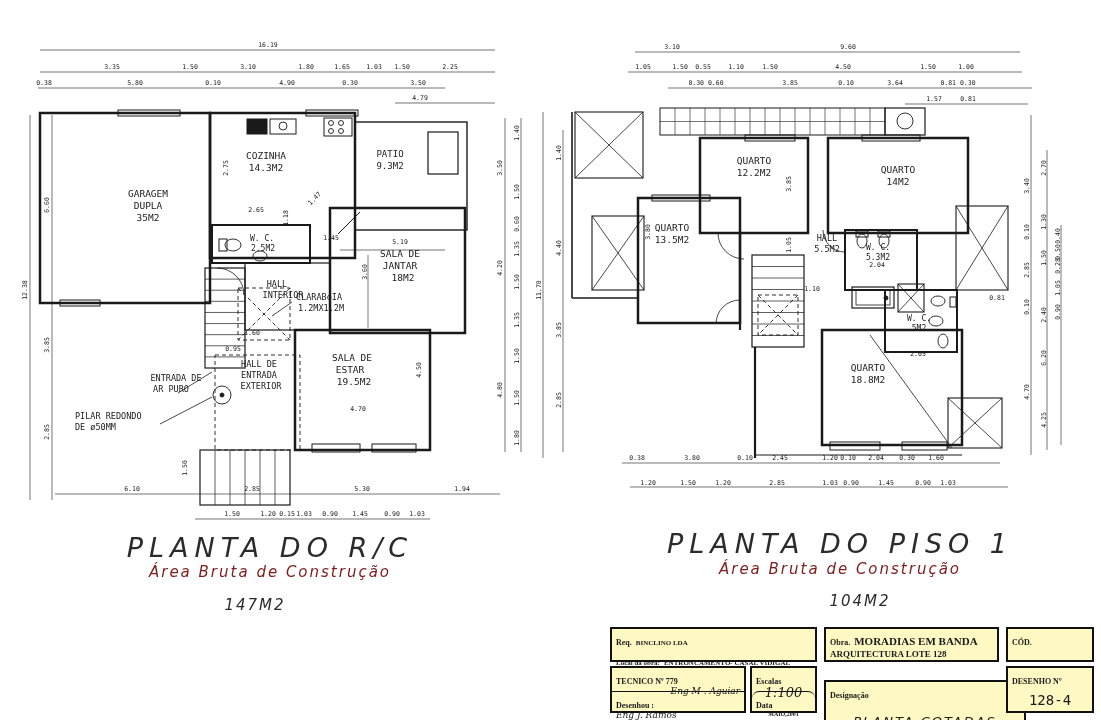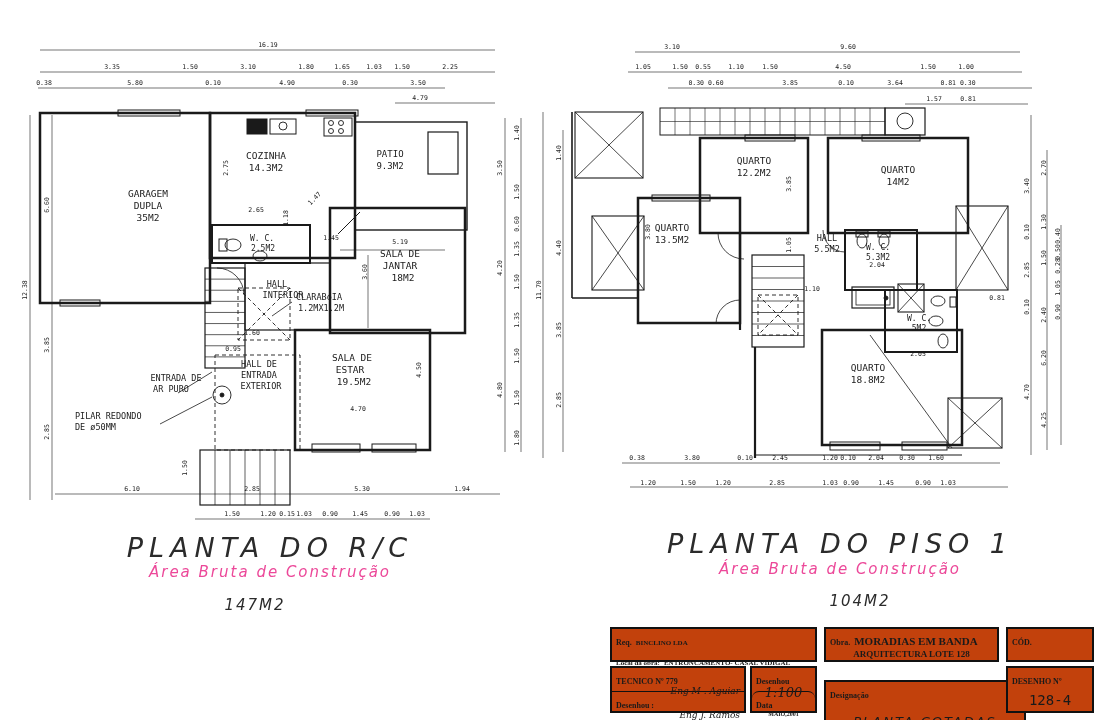--- a/index.html
+++ b/index.html
@@ -1,22 +1,22 @@
 <!DOCTYPE html>
 <html><head>
 <meta charset="utf-8">
 <style>
   html,body{margin:0;padding:0;background:#fff;}
   body{width:1101px;height:720px;position:relative;font-family:"DejaVu Sans",sans-serif;color:#1a1a1a;overflow:hidden;}
   svg.plan{position:absolute;left:0;top:0;}
   svg.plan text{font-family:"DejaVu Sans Mono",monospace;fill:#1a1a1a;}
   .bigtitle{position:absolute;font-style:italic;font-size:27px;letter-spacing:6px;color:#2b2b2b;text-align:center;white-space:nowrap;font-family:"DejaVu Sans",sans-serif;}
-  .subtitle{position:absolute;font-style:italic;font-size:15px;letter-spacing:2px;color:#ec4899;text-align:center;white-space:nowrap;}
+  .subtitle{position:absolute;font-style:italic;font-size:15px;letter-spacing:2px;color:#7f1d1d;text-align:center;white-space:nowrap;}
   .areatxt{position:absolute;font-style:italic;font-size:15px;letter-spacing:2px;color:#2b2b2b;text-align:center;white-space:nowrap;}
-  .tb{position:absolute;border:2px solid #111;background:#c2410c;box-sizing:border-box;font-family:"Liberation Serif",serif;}
+  .tb{position:absolute;border:2px solid #111;background:#fef9c3;box-sizing:border-box;font-family:"Liberation Serif",serif;}
   .tb .lab{font-weight:bold;font-size:8px;}
   .tb .small{font-size:7px;font-weight:bold;}
   .hand{font-style:italic;font-size:9px;font-family:"DejaVu Serif",serif;}
   .cellpad{padding:2px 4px;}
   .split{border-top:1.5px solid #111;}
 </style>
 </head>
 <body>
 
 <svg class="plan" width="1101" height="620" viewBox="0 0 1101 620">
@@ -340,41 +340,41 @@
 <div class="tb cellpad" style="left:610px;top:627px;width:207px;height:35px;">
   <div><span class="lab">Req.</span>
        <span class="small">BINCLINO LDA</span></div>
   <div style="margin-top:2px;"><span class="lab" style="font-size:7px;">Local da obra:</span>
        <span class="small">ENTRONCAMENTO- CASAL VIDIGAL</span></div>
 </div>
 
 <div class="tb cellpad" style="left:824px;top:627px;width:175px;height:35px;">
   <div><span class="lab">Obra.</span>
        <span style="font-weight:bold;font-size:11px;">MORADIAS  EM  BANDA</span></div>
-  <div style="text-align:center;font-weight:bold;font-size:9px;">ARQUITECTURA  LOTE  128</div>
+  <div style="text-align:left;font-weight:bold;font-size:9px;">ARQUITECTURA  LOTE  128</div>
 </div>
 
 <div class="tb cellpad" style="left:1006px;top:627px;width:88px;height:35px;">
   <span class="lab">CÓD.</span>
 </div>
 
 <div class="tb" style="left:610px;top:666px;width:136px;height:47px;">
   <div class="cellpad" style="height:19px;">
     <span class="lab">TECNICO Nº 779</span>
     <div class="hand" style="text-align:right;margin-top:-2px;">Eng  M . Aguiar</div>
   </div>
   <div class="cellpad split" style="height:18px;">
     <span class="lab">Desenhou :</span>
-    <div class="hand" style="text-align:right;margin-top:-2px;">Eng  J. Ramos</div>
+    <div class="hand" style="text-align:left;margin-top:-2px;">Eng  J. Ramos</div>
   </div>
 </div>
 
 <div class="tb" style="left:750px;top:666px;width:67px;height:47px;">
   <div class="cellpad" style="height:19px;">
-    <span class="lab">Desenhou</span>
+    <span class="lab">Escalas</span>
     <div class="hand" style="text-align:center;margin-top:-3px;font-size:13px;">1:100</div>
   </div>
   <div class="cellpad split" style="height:18px;border-radius:7px;">
     <span class="lab">Data</span>
     <div class="small" style="text-align:center;margin-top:-1px;font-size:6px;">MAIO,2001</div>
   </div>
 </div>
 
 <div class="tb cellpad" style="left:824px;top:680px;width:202px;height:47px;">
   <span class="lab">Designação</span>

